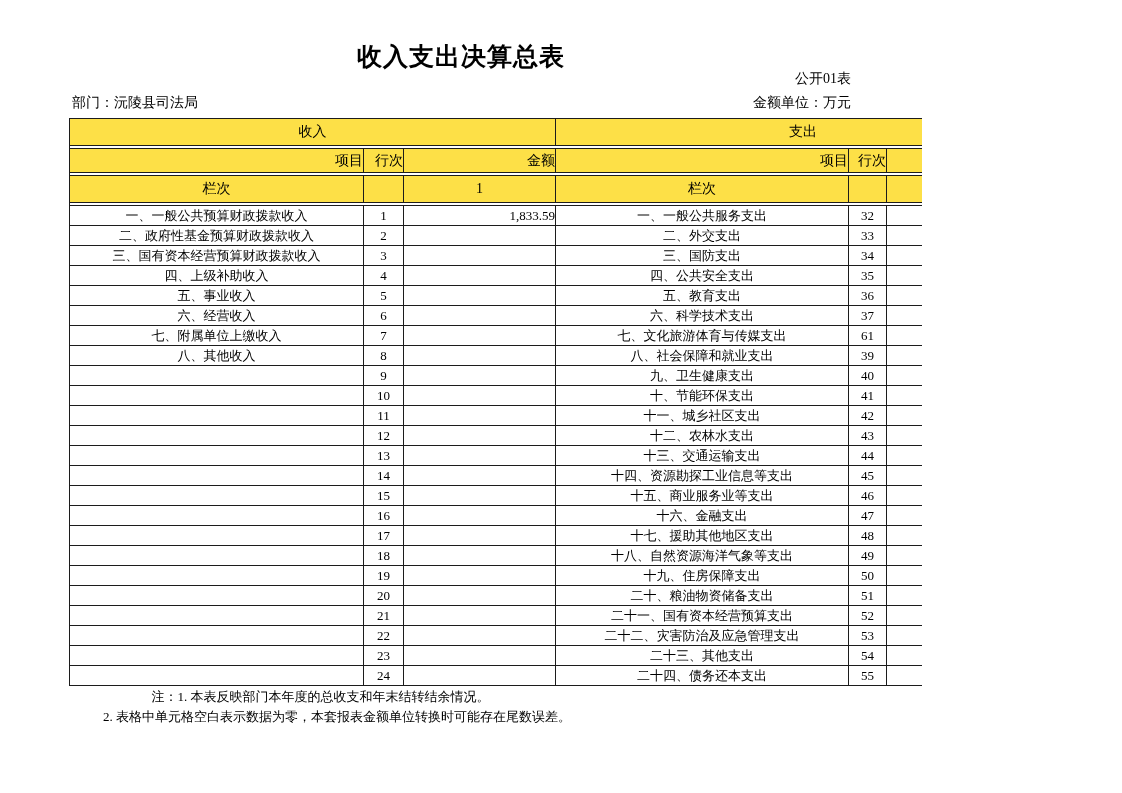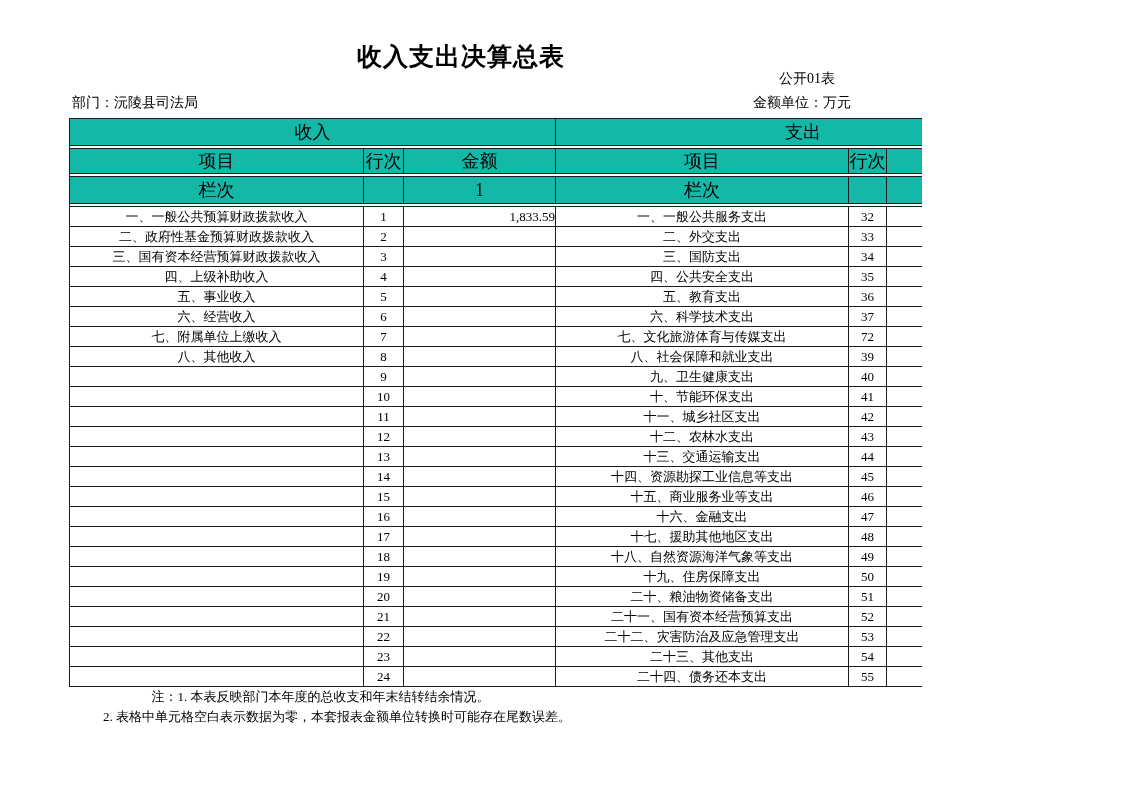--- a/index.html
+++ b/index.html
@@ -5,36 +5,36 @@
   html,body{margin:0;padding:0;}
   body{
     width:1122px;height:793px;background:#ffffff;color:#000;
     font-family:"Liberation Serif","DejaVu Serif",serif;
   }
   .page{position:relative;width:922px;height:793px;overflow:hidden;background:#fff;}
   .title{
     position:absolute;top:40px;left:0;width:100%;text-align:center;
     font-size:25px;font-weight:bold;letter-spacing:1px;
   }
-  .table-code{position:absolute;top:70px;right:87px;font-size:14px;}
+  .table-code{position:absolute;top:70px;right:71px;font-size:14px;}
   .dept{position:absolute;top:94px;left:72px;font-size:14px;}
   .unit{position:absolute;top:94px;right:71px;font-size:14px;}
 
   table.main{
     position:absolute;top:118px;left:69px;width:982px;
     border-collapse:collapse;table-layout:fixed;
     border:1px solid #1c1c1c;
   }
   table.main td{
     border:1px solid #1c1c1c;overflow:hidden;white-space:nowrap;
     padding:0;font-size:13px;vertical-align:middle;
   }
-  tr.h1 td,tr.h2 td,tr.h3 td{background:#14b8a6;text-align:center;font-size:18px;margin-top:32px;}
+  tr.h1 td,tr.h2 td,tr.h3 td{background:#fde047;text-align:center;font-size:14px;margin-top:32px;}
   tr.h1 td{height:26px;}
-  tr.h2 td{height:23px;}
+  tr.h2 td{height:23px;text-align:right;}
   tr.h3 td{height:26px;}
   tr.gap td{height:2px;background:#ffffff;}
   tr.data-row td{height:19px;background:#ffffff;}
   td.item{text-align:center;padding-left:4px;}
   td.line{text-align:center;}
   td.amount{text-align:right;padding-right:3px;}
 
   .notes{position:absolute;top:687px;left:70px;font-size:13px;line-height:20px;text-align:center;}
   .note-indent{padding-left:33px;}
 </style>
@@ -135,21 +135,21 @@
           <td class="amount"></td>
           <td class="item">六、科学技术支出</td>
           <td class="line">37</td>
           <td class="amount"></td>
         </tr>
         <tr class="data-row">
           <td class="item">七、附属单位上缴收入</td>
           <td class="line">7</td>
           <td class="amount"></td>
           <td class="item">七、文化旅游体育与传媒支出</td>
-          <td class="line">72</td>
+          <td class="line">61</td>
           <td class="amount"></td>
         </tr>
         <tr class="data-row">
           <td class="item">八、其他收入</td>
           <td class="line">8</td>
           <td class="amount"></td>
           <td class="item">八、社会保障和就业支出</td>
           <td class="line">39</td>
           <td class="amount"></td>
         </tr>

